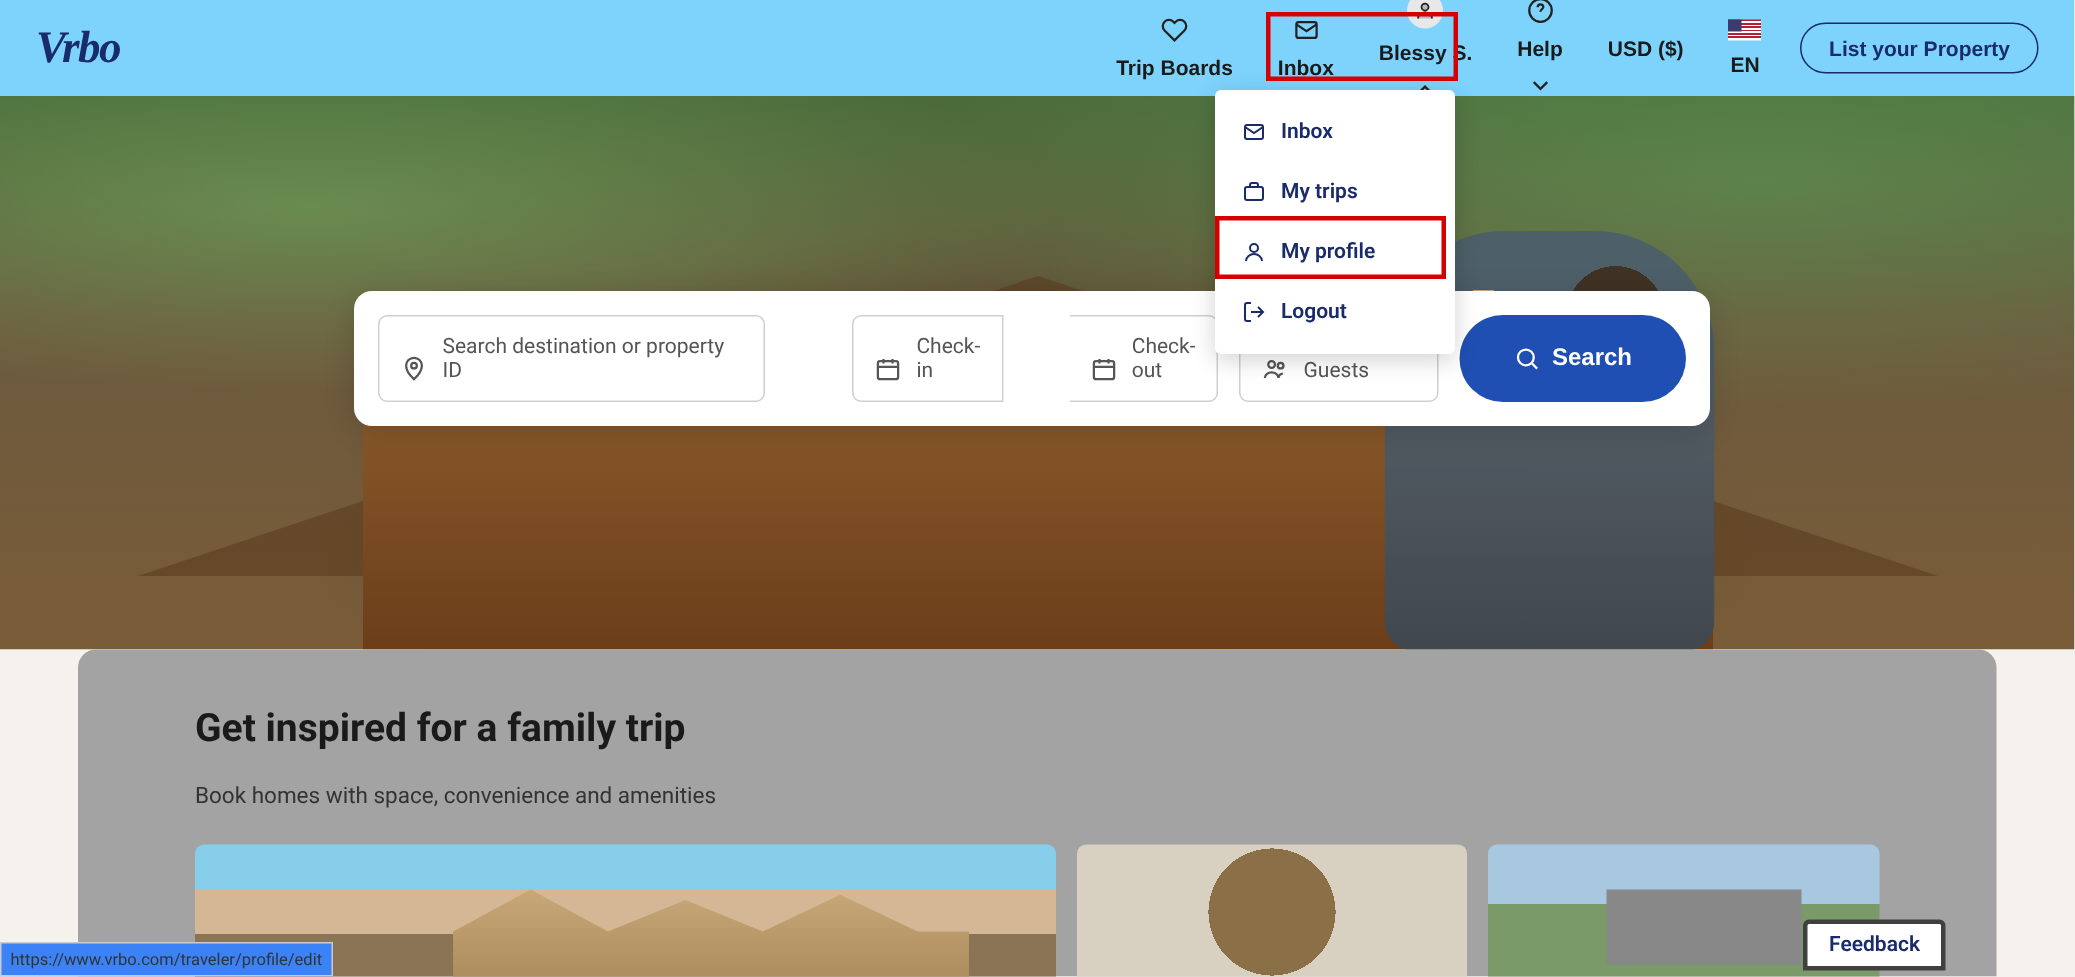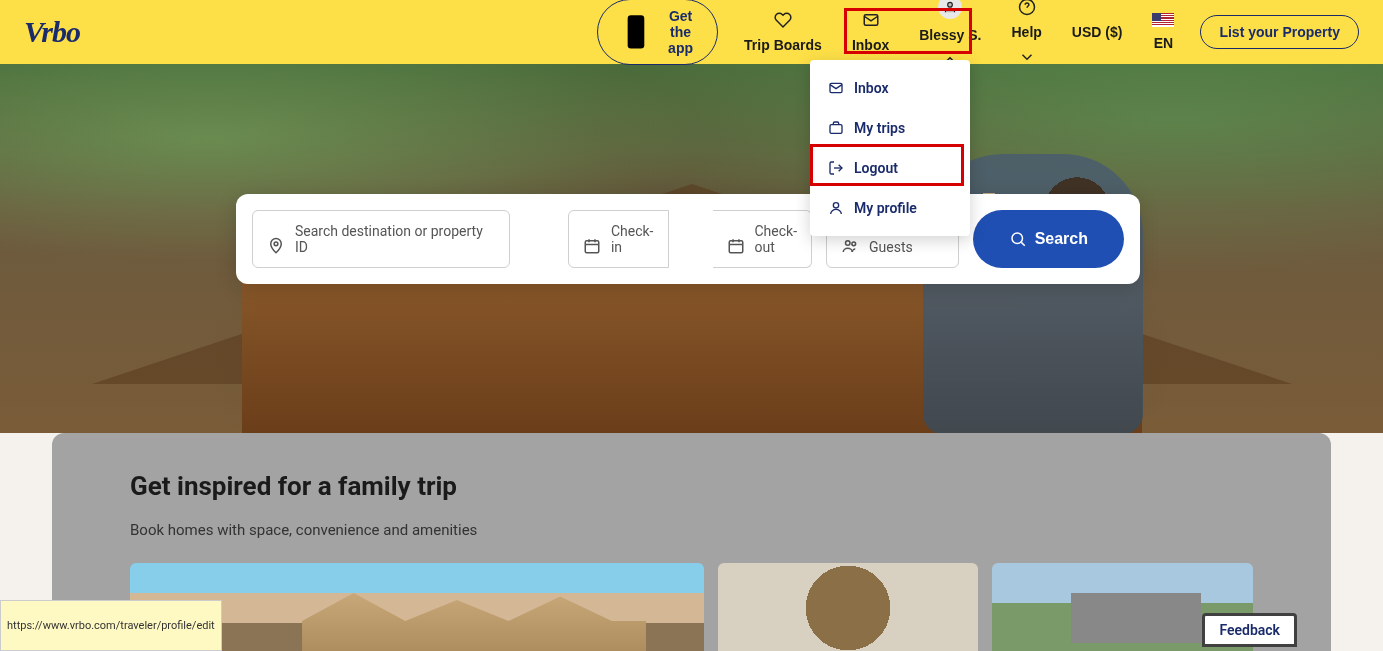--- a/index.html
+++ b/index.html
@@ -1,19 +1,19 @@
 <!DOCTYPE html>
 <html><head>
 <meta charset="utf-8">
 <style>
   * { box-sizing: border-box; margin: 0; padding: 0; }
   body { font-family: -apple-system, BlinkMacSystemFont, "Segoe UI", Roboto, Arial, sans-serif; width: 1383px; height: 651px; overflow: hidden; background: #f5f2ed; position: relative; }
 
   
-  .header { height: 64px; background: #fde047; display: flex; align-items: center; padding: 0 24px; position: relative; z-index: 10; }
+  .header { height: 64px; background: #7dd3fc; display: flex; align-items: center; padding: 0 24px; position: relative; z-index: 10; }
   .logo { font-family: Georgia, serif; font-style: italic; font-weight: 700; font-size: 30px; color: #1a2b6b; letter-spacing: -1px; }
   .header-spacer { flex: 1; }
   .header-items { display: flex; align-items: center; gap: 22px; }
   .hbtn { display: flex; align-items: center; gap: 8px; font-size: 14px; color: #1a1a1a; font-weight: 600; cursor: pointer; background: none; border: none; padding: 8px 4px; flex-direction: column; }
   .hbtn svg { width: 18px; height: 18px; stroke: #222; fill: none; stroke-width: 2; }
   .pill { border: 1px solid #1a2b6b; border-radius: 999px; padding: 8px 18px; color: #1a2b6b; font-weight: 600; font-size: 14px; display: flex; align-items: center; gap: 6px; cursor: pointer; background: none; }
   .avatar { width: 24px; height: 24px; border-radius: 50%; background: #e8e8e8; display: flex; align-items: center; justify-content: center; }
   .avatar svg { width: 14px; height: 14px; fill: #bbb; }
   .flag { width: 22px; height: 14px; background: linear-gradient(to bottom, #b22234 0 8%, #fff 8% 16%, #b22234 16% 24%, #fff 24% 32%, #b22234 32% 40%, #fff 40% 48%, #b22234 48% 56%, #fff 56% 64%, #b22234 64% 72%, #fff 72% 80%, #b22234 80% 88%, #fff 88% 100%); position: relative; }
   .flag::before { content:''; position:absolute; top:0; left:0; width:40%; height:54%; background:#3c3b6e; }
@@ -60,36 +60,29 @@
   .card-img.c1 { flex: 2.2; background: linear-gradient(#87ceeb 0 30%, #d4b896 30% 60%, #8b7355 60% 100%); position:relative; }
   .card-img.c1::after{content:'';position:absolute;left:30%;bottom:0;width:60%;height:70%;background:linear-gradient(#c8a878,#a88858);clip-path:polygon(0 40%,15% 0,30% 40%,45% 10%,60% 40%,75% 5%,90% 40%,100% 40%,100% 100%,0 100%);}
   .card-img.c2 { flex: 1; background: radial-gradient(circle at 50% 45%, #8b6f47 0 30%, #d8d0c0 30% 100%); }
   .card-img.c3 { flex: 1; background: linear-gradient(#a8c8e0 0 40%, #7a9a6a 40% 100%); position:relative;}
   .card-img.c3::after{content:'';position:absolute;right:20%;top:30%;width:50%;height:50%;background:#888;}
 
   
   .feedback { position: absolute; right: 86px; bottom: 4px; background: #fff; border: 3px solid #404040; border-radius: 4px 4px 0 0; padding: 6px 14px; font-size: 14px; color: #1a2b6b; cursor: pointer; z-index: 30; font-weight:600;}
 
   
-  .status { position: absolute; bottom: 0; left: 0; background: #fef9c3; color: #333; font-size: 11px; padding: 18px 6px; border: 1px solid #ccc; z-index: 40; }
+  .status { position: absolute; bottom: 0; left: 0; background: #3b82f6; color: #333; font-size: 11px; padding: 4px 6px; border: 1px solid #ccc; z-index: 40; }
 </style>
 </head>
 <body>
 
 <div class="header">
   <div class="logo">Vrbo</div>
   <div class="header-spacer"></div>
   <div class="header-items">
-    <button class="pill">
-      <svg viewBox="0 0 24 24">
-          <rect x="7" y="2" width="10" height="20" rx="2"></rect>
-          <line x1="11" y1="18" x2="13" y2="18"></line>
-        </svg>
-      <span>Get the app</span>
-    </button>
     <button class="hbtn">
       <svg viewBox="0 0 24 24">
           <path d="M20.84 4.61a5.5 5.5 0 0 0-7.78 0L12 5.67l-1.06-1.06a5.5 5.5 0 0 0-7.78 7.78L12 21.23l8.84-8.84a5.5 5.5 0 0 0 0-7.78z"></path>
         </svg>
       <span>Trip Boards</span>
     </button>
     <button class="hbtn">
       <svg viewBox="0 0 24 24">
           <rect x="3" y="5" width="18" height="14" rx="2"></rect>
           <polyline points="3,7 12,13 21,7"></polyline>
@@ -145,32 +138,32 @@
   </div>
   <div class="dropdown-item">
     <svg viewBox="0 0 24 24">
         <rect x="3" y="7" width="18" height="13" rx="2"></rect>
         <path d="M8 7V5a2 2 0 0 1 2-2h4a2 2 0 0 1 2 2v2"></path>
       </svg>
     <span>My trips</span>
   </div>
   <div class="dropdown-item">
     <svg viewBox="0 0 24 24">
+        <circle cx="12" cy="8" r="4"></circle>
+        <path d="M4 21c0-4 4-7 8-7s8 3 8 7"></path>
+      </svg>
+    <span>My profile</span>
+  </div>
+  <div class="dropdown-item">
+    <svg viewBox="0 0 24 24">
         <path d="M9 21H5a2 2 0 0 1-2-2V5a2 2 0 0 1 2-2h4"></path>
         <polyline points="16 17 21 12 16 7"></polyline>
         <line x1="21" y1="12" x2="9" y2="12"></line>
       </svg>
     <span>Logout</span>
-  </div>
-  <div class="dropdown-item">
-    <svg viewBox="0 0 24 24">
-        <circle cx="12" cy="8" r="4"></circle>
-        <path d="M4 21c0-4 4-7 8-7s8 3 8 7"></path>
-      </svg>
-    <span>My profile</span>
   </div>
 </div>
 
 <div class="hero">
   <div class="hero-bg">
     <div class="hero-roof"></div>
     <div class="hero-wall"></div>
     <div class="hero-people"></div>
   </div>
   <div class="hero-content">

